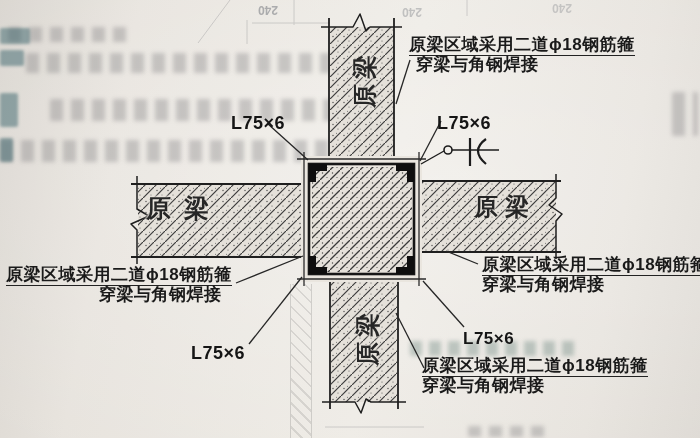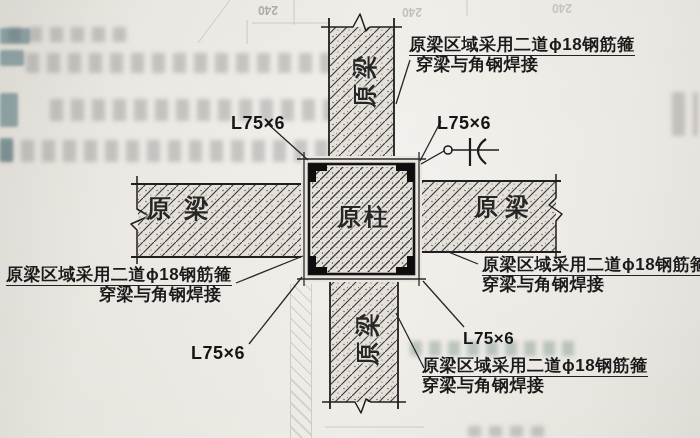--- a/index.html
+++ b/index.html
@@ -164,19 +164,18 @@
   <div class="note" style="left:422px;top:356px;">
     <span class="ul">原梁区域采用二道ϕ18钢筋箍</span><br>
     <span>穿梁与角钢焊接</span>
   </div>
 
   <div class="anglelabel" style="left:231px;top:101px;">L75×6</div>
   <div class="anglelabel" style="left:437px;top:101px;">L75×6</div>
   <div class="anglelabel" style="left:191px;top:331px;">L75×6</div>
   <div class="anglelabel" style="left:463px;top:317px;font-size:17px;">L75×6</div>
 
-  <div class="biglabel" style="left:337px;top:201px;font-size:24px;letter-spacing:3px;">原柱</div>
   <div class="biglabel" style="left:146px;top:192px;font-size:25px;letter-spacing:13px;">原梁</div>
   <div class="biglabel" style="left:474px;top:191px;font-size:24px;letter-spacing:7px;">原梁</div>
   <div class="biglabel rot90" style="left:335px;top:70px;width:52px;height:24px;font-size:24px;letter-spacing:5px;">原梁</div>
   <div class="biglabel rot90" style="left:338px;top:328px;width:52px;height:24px;font-size:24px;letter-spacing:5px;">原梁</div>
 
 </div>
 
 </body></html>

